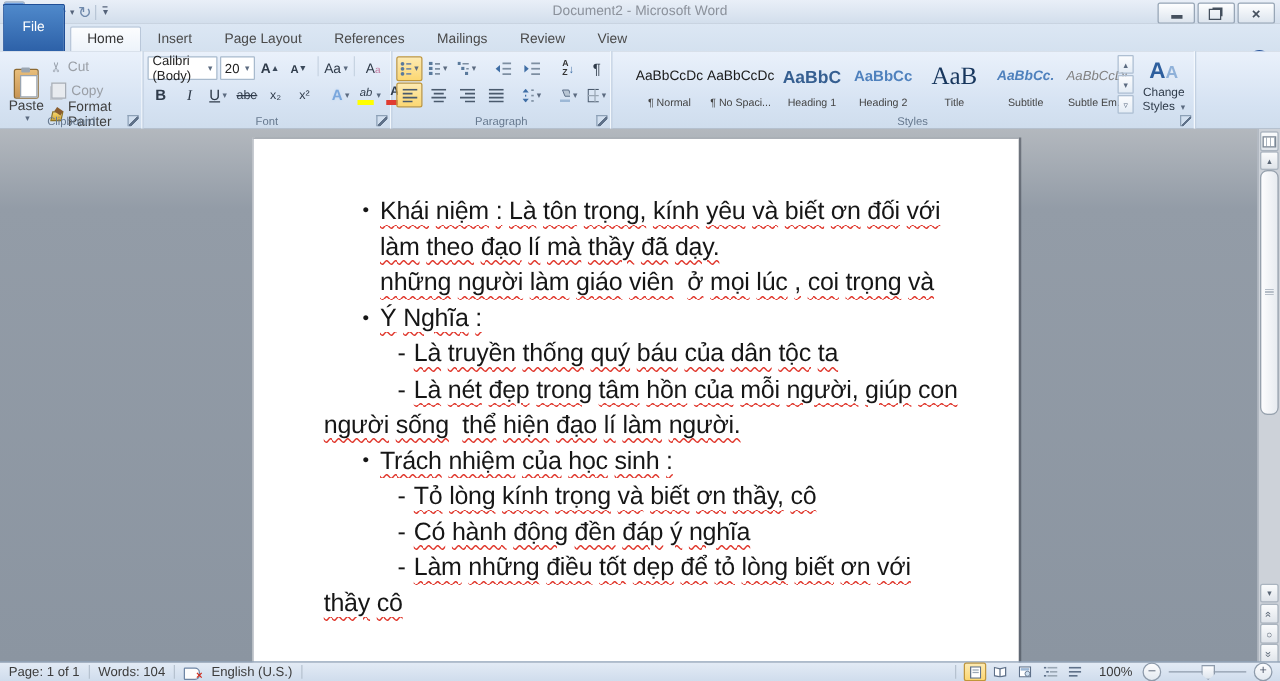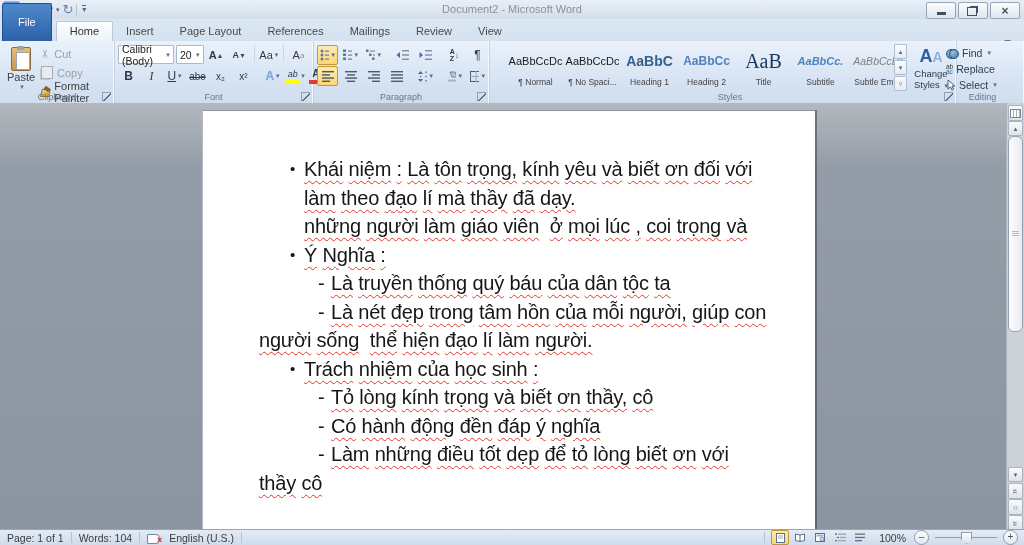--- a/index.html
+++ b/index.html
@@ -51,21 +51,21 @@
   .r1{top:4px;height:19px;} .r2{top:25px;height:19px;}
   .rbtn{display:flex;align-items:center;justify-content:center;min-width:15px;height:18px;border:1px solid transparent;
     border-radius:2px;padding:0 2px;color:#2f3b4a;}
   .rbtn.on{background:linear-gradient(#fdeab2,#fcd772);border-color:#c0963a;}
   .vsep{width:1px;height:16px;background:#c7d4e2;margin:0 2px;}
   .dd{font-size:7px;color:#5c6b80;margin-left:2px;}
   .combo{background:#fff;border:1px solid #a8bacd;height:17px;display:flex;align-items:center;
     font-size:10.5px;color:#222;padding:0 3px;border-radius:1px;}
   .combo .dd{margin-left:auto;padding-left:3px;}
   
-  .paste{position:absolute;left:4px;top:4px;width:32px;height:55px;display:flex;flex-direction:column;
+  .paste{position:absolute;left:4px;top:12px;width:32px;height:55px;display:flex;flex-direction:column;
     align-items:center;justify-content:flex-start;border:1px solid transparent;border-radius:2px;}
   .clipicon{width:18px;height:22px;background:linear-gradient(#e8bd7a,#c89554);border:1px solid #8d6a33;border-radius:2px;position:relative;margin-top:1px;}
   .clipicon:before{content:"";position:absolute;left:5px;top:-2px;width:7px;height:4px;background:#9aa5b1;border-radius:1px;}
   .clipicon:after{content:"";position:absolute;left:4px;top:4px;width:12px;height:16px;background:#fff;border:1px solid #9aa5b1;}
   .smallbtn{display:flex;align-items:center;gap:4px;height:17px;padding:0 2px;border:1px solid transparent;border-radius:2px;}
   .dim{color:#9a9fa6;}
   .ic-cut{font-size:11px;color:#98a0ab;transform:rotate(-90deg);}
   .ic-copy{width:10px;height:11px;border:1px solid #a6adb6;background:#e8ebef;box-shadow:-2px 2px 0 -1px #c3c9d1;}
   .ic-brush{width:12px;height:10px;position:relative;}
   .ic-brush:before{content:"";position:absolute;left:0;bottom:0;width:7px;height:6px;background:linear-gradient(#f5d468,#d4a83a);border:1px solid #8f7322;transform:skewX(-12deg);}
@@ -464,44 +464,20 @@
         <div class="gb">▿</div>
       </div>
       <div class="chstyles">
         <div class="aa-big"><span class="a1">A</span><span class="a2">A</span></div>
         <div class="chlabel"><span>Change Styles</span> <span class="dd">▾</span></div>
       </div>
       <div class="glabel">Styles</div>
       <div class="dlg"></div>
     </div>
 
-    <div class="group" style="left:941px;width:83px;border-right:none;">
-      <div style="position:absolute;left:3px;top:4px;">
-        <div class="edrow">
-          <span class="ic-find"></span>
-          <span>Find</span>
-            <span class="dd">▾</span>
-        </div>
-        <div class="edrow">
-          <span class="ic-replace">
-              <span>ab</span>
-              <span class="b">ac</span>
-            </span>
-          <span>Replace</span>
-        </div>
-        <div class="edrow">
-          <svg class="ic" width="10" height="11">
-              <path d="M2 0 L2 9 L4.5 6.8 L6 10 L7.5 9.2 L6 6 L9 6 Z" fill="#fff" stroke="#4a5a6d" stroke-width="1"></path>
-            </svg>
-          <span>Select</span>
-            <span class="dd">▾</span>
-        </div>
-      </div>
-      <div class="glabel">Editing</div>
-    </div>
   </div>
 
   <div class="docarea">
     <div class="page">
       <div class="doclines" id="doclines">
           <div class="doc-line lvl1"><span class="marker">•</span><span class="txt"><span class="w">Khái</span> <span class="w">niệm</span> <span class="w">:</span> <span class="w">Là</span> <span class="w">tôn</span> <span class="w">trọng,</span> <span class="w">kính</span> <span class="w">yêu</span> <span class="w">và</span> <span class="w">biết</span> <span class="w">ơn</span> <span class="w">đối</span> <span class="w">với</span></span></div>
           <div class="doc-line lvl1 cont"><span class="txt"><span class="w">làm</span> <span class="w">theo</span> <span class="w">đạo</span> <span class="w">lí</span> <span class="w">mà</span> <span class="w">thầy</span> <span class="w">đã</span> <span class="w">dạy.</span></span></div>
           <div class="doc-line lvl1 cont"><span class="txt"><span class="w">những</span> <span class="w">người</span> <span class="w">làm</span> <span class="w">giáo</span> <span class="w">viên</span>  <span class="w">ở</span> <span class="w">mọi</span> <span class="w">lúc</span> <span class="w">,</span> <span class="w">coi</span> <span class="w">trọng</span> <span class="w">và</span></span></div>
           <div class="doc-line lvl1"><span class="marker">•</span><span class="txt"><span class="w">Ý</span> <span class="w">Nghĩa</span> <span class="w">:</span></span></div>
           <div class="doc-line lvl2"><span class="marker">-</span><span class="txt"><span class="w">Là</span> <span class="w">truyền</span> <span class="w">thống</span> <span class="w">quý</span> <span class="w">báu</span> <span class="w">của</span> <span class="w">dân</span> <span class="w">tộc</span> <span class="w">ta</span></span></div>

